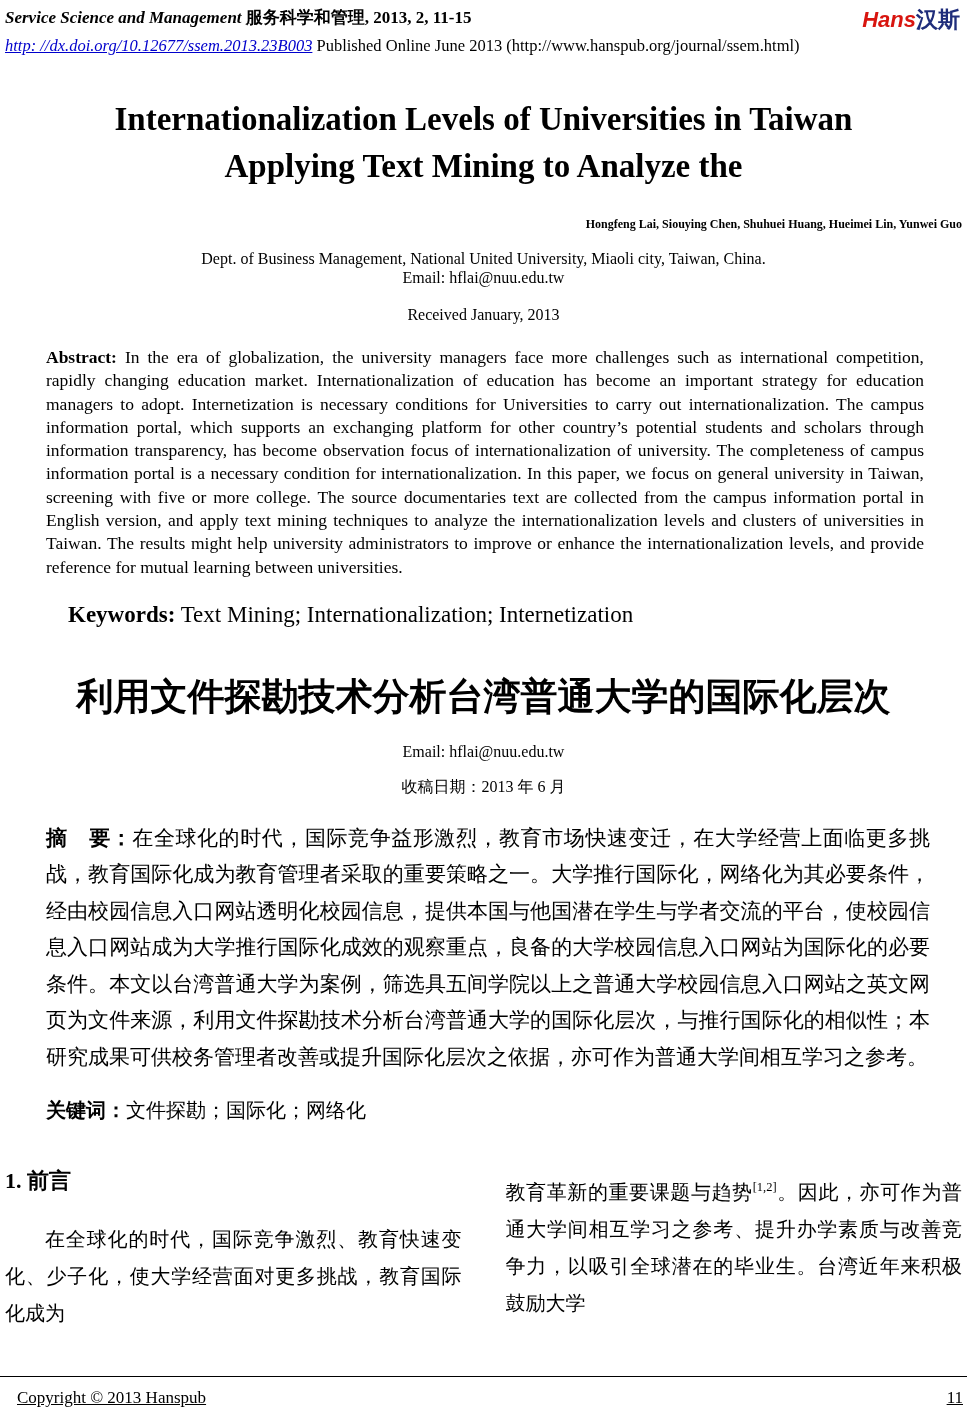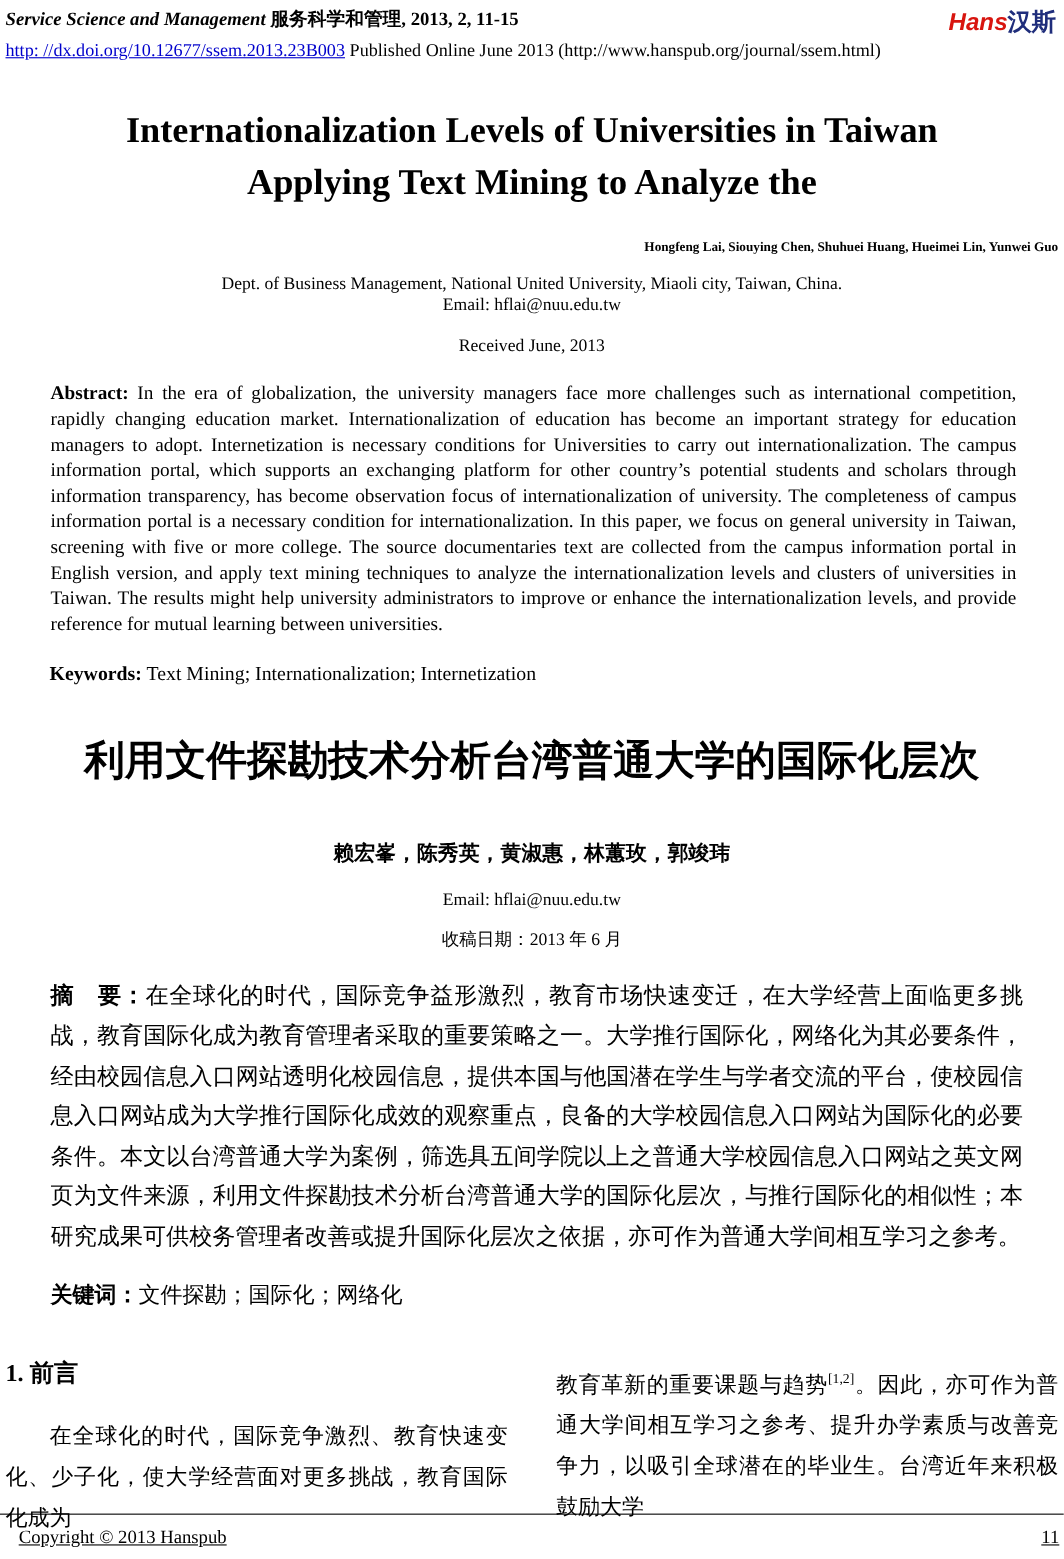--- a/index.html
+++ b/index.html
@@ -29,20 +29,21 @@
   .journal-en { font-style: italic; }
   .journal-zh { font-style: normal; }
   .header-line2 {
     font-size: 16.5px;
     margin-top: 7px;
   }
   .doi-link {
     color: #0000cc;
     text-decoration: underline;
     cursor: pointer;
+    font-style: italic;
   }
   .hans-logo {
     position: absolute;
     top: -1px;
     right: 2px;
     font-family: "Liberation Sans", sans-serif;
     font-size: 22px;
     font-weight: bold;
     letter-spacing: 0px;
     white-space: nowrap;
@@ -74,22 +75,22 @@
     text-align: center;
     font-size: 16px;
   }
   .en-abstract {
     margin: 22px 38px 0 41px;
     font-size: 17.5px;
     line-height: 23.3px;
     text-align: justify;
   }
   .en-keywords {
-    margin: 23px 38px 0 40px;
-    font-size: 18px;
+    margin: 23px 38px 0 63px;
+    font-size: 23px;
   }
   .b { font-weight: bold; }
 
   
   .cn-title {
     margin-top: 44px;
     text-align: center;
     font-size: 37px;
     font-weight: bold;
   }
@@ -183,33 +184,32 @@
     <div>Applying Text Mining to Analyze the</div>
   </div>
 
   <div class="en-authors">Hongfeng Lai, Siouying Chen, Shuhuei Huang, Hueimei Lin, Yunwei Guo</div>
 
   <div class="en-affiliation">
     <div>Dept. of Business Management, National United University, Miaoli city, Taiwan, China.</div>
     <div>Email: hflai@nuu.edu.tw</div>
   </div>
 
-  <div class="en-received">Received June, 2013</div>
+  <div class="en-received">Received January, 2013</div>
 
   <div class="en-abstract">
     <span class="b">Abstract:</span><span> In the era of globalization, the university managers face more challenges such as international competition, rapidly changing education market. Internationalization of education has become an important strategy for education managers to adopt. Internetization is necessary conditions for Universities to carry out internationalization. The campus information portal, which supports an exchanging platform for other country’s potential students and scholars through information transparency, has become observation focus of internationalization of university. The completeness of campus information portal is a necessary condition for internationalization. In this paper, we focus on general university in Taiwan, screening with five or more college. The source documentaries text are collected from the campus information portal in English version, and apply text mining techniques to analyze the internationalization levels and clusters of universities in Taiwan. The results might help university administrators to improve or enhance the internationalization levels, and provide reference for mutual learning between universities.</span>
   </div>
 
   <div class="en-keywords">
     <span class="b">Keywords:</span><span> Text Mining; Internationalization; Internetization</span>
   </div>
 
   <div class="cn-title">利用文件探勘技术分析台湾普通大学的国际化层次</div>
 
-  <div class="cn-authors">赖宏峯，陈秀英，黄淑惠，林蕙玫，郭竣玮</div>
 
   <div class="cn-affiliation">
     <div>Email: hflai@nuu.edu.tw</div>
   </div>
 
   <div class="cn-received">收稿日期：2013 年 6 月</div>
 
   <div class="cn-abstract">
     <span class="b">摘　要：</span><span>在全球化的时代，国际竞争益形激烈，教育市场快速变迁，在大学经营上面临更多挑战，教育国际化成为教育管理者采取的重要策略之一。大学推行国际化，网络化为其必要条件，经由校园信息入口网站透明化校园信息，提供本国与他国潜在学生与学者交流的平台，使校园信息入口网站成为大学推行国际化成效的观察重点，良备的大学校园信息入口网站为国际化的必要条件。本文以台湾普通大学为案例，筛选具五间学院以上之普通大学校园信息入口网站之英文网页为文件来源，利用文件探勘技术分析台湾普通大学的国际化层次，与推行国际化的相似性；本研究成果可供校务管理者改善或提升国际化层次之依据，亦可作为普通大学间相互学习之参考。</span>
   </div>

